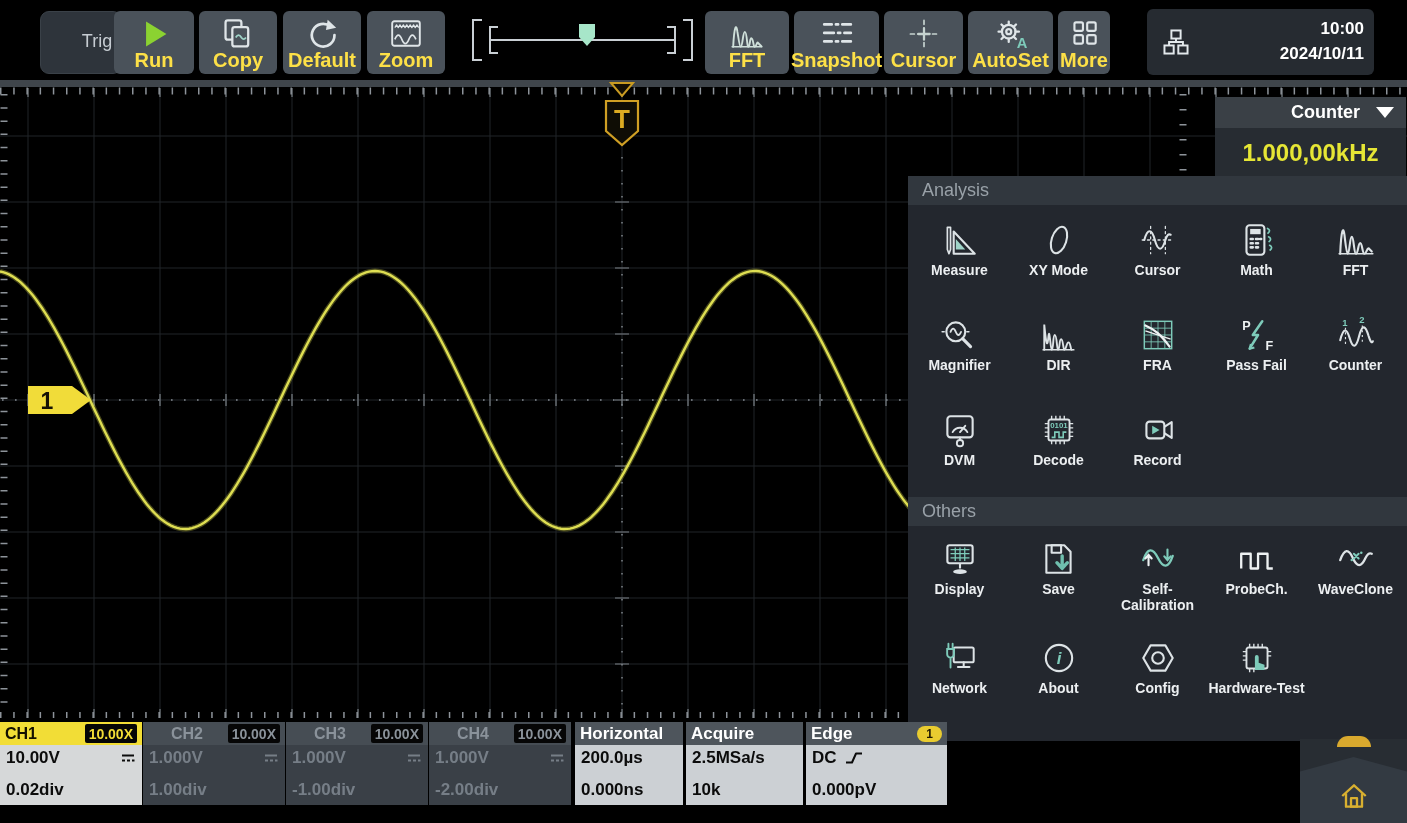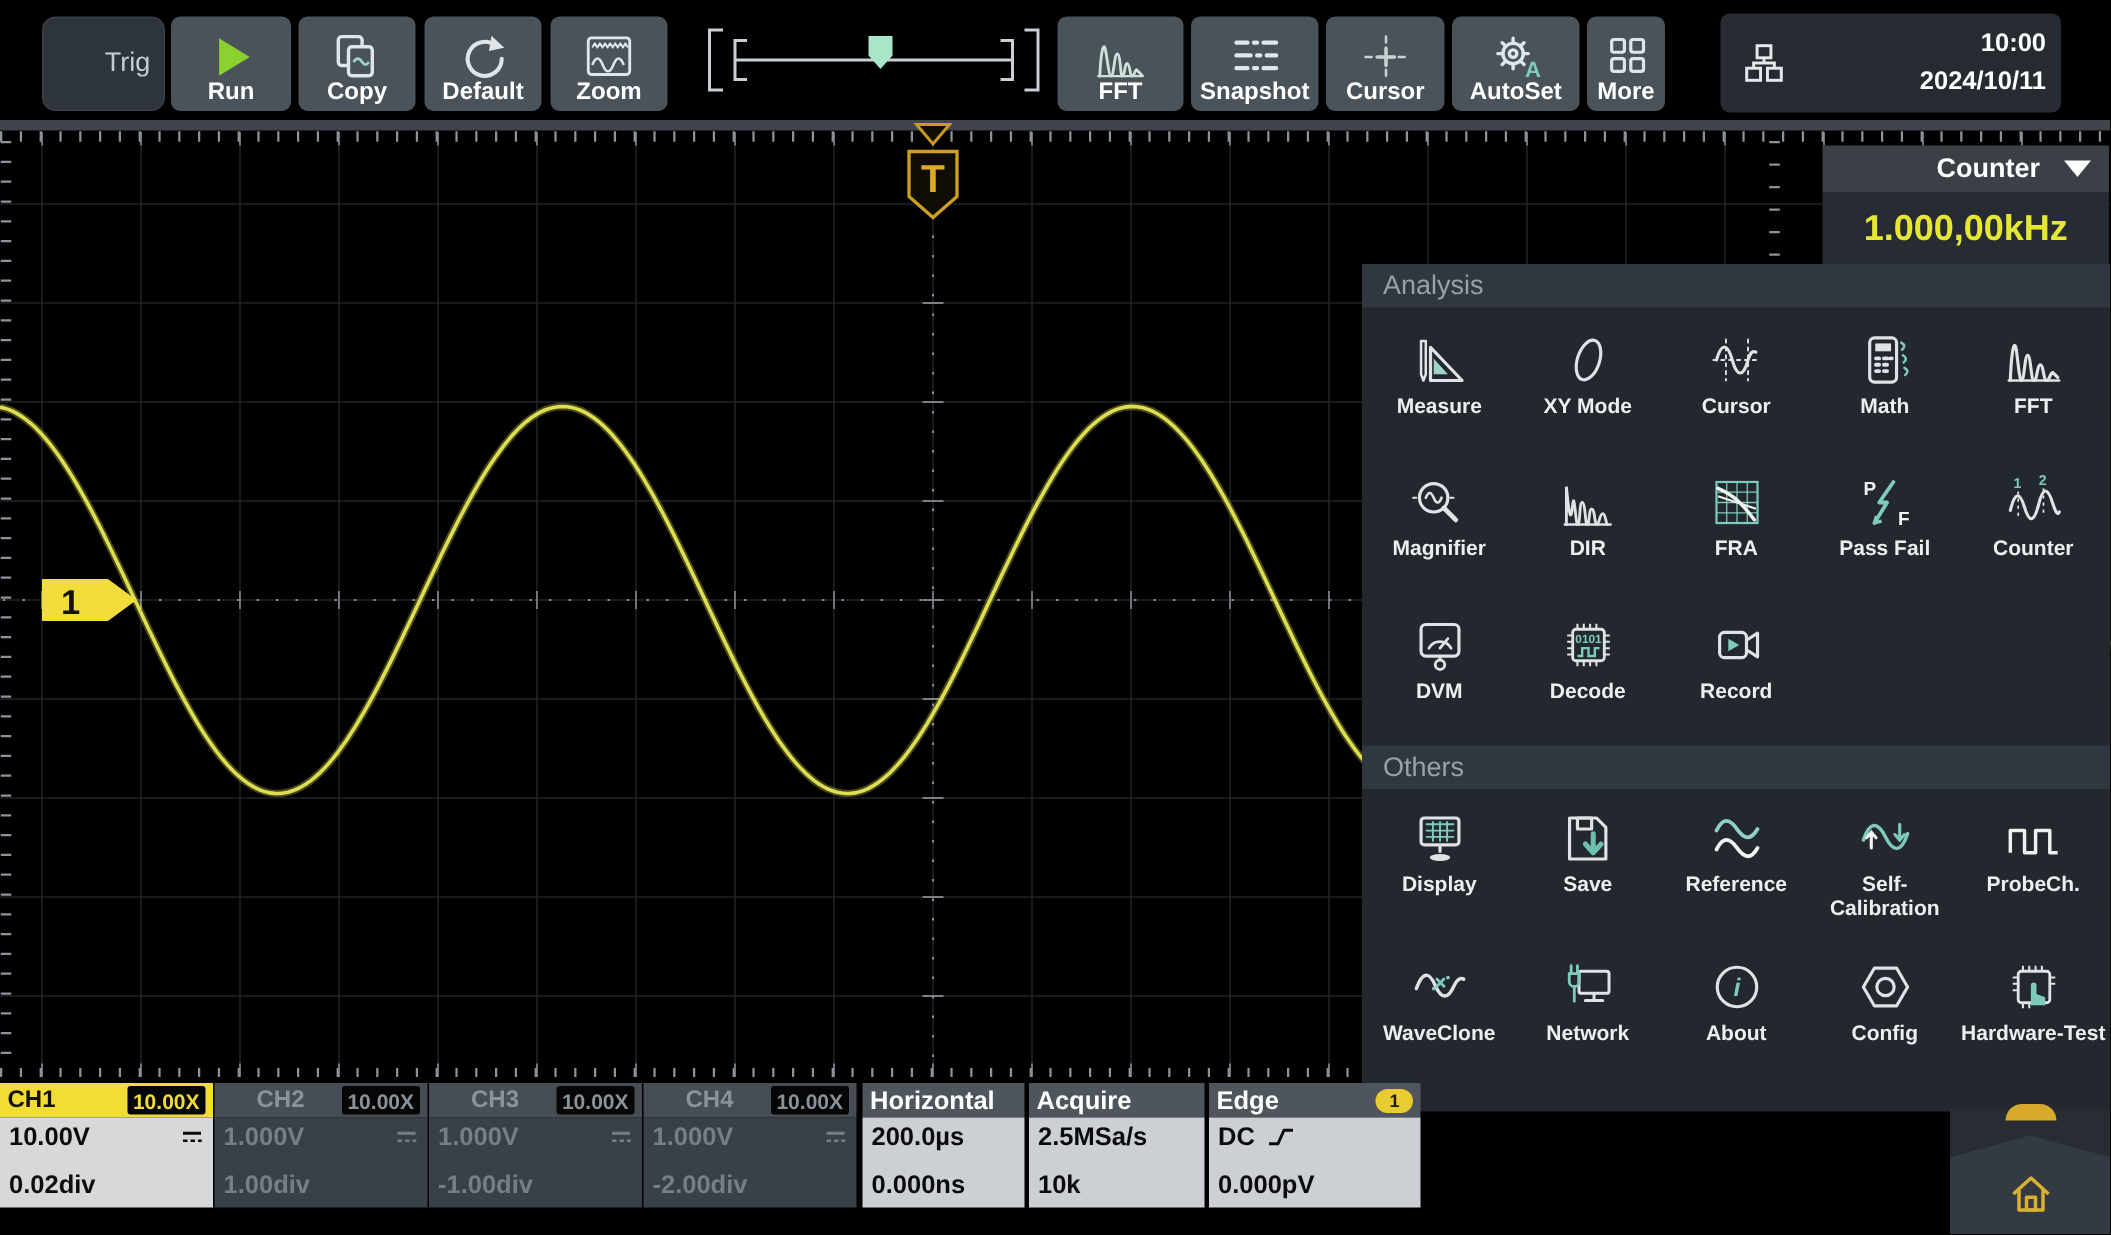--- a/index.html
+++ b/index.html
@@ -5,21 +5,21 @@
   html,body{margin:0;padding:0;background:#000;}
   body{font-family:"Liberation Sans",sans-serif;-webkit-font-smoothing:antialiased;}
   #app{position:relative;width:1407px;height:823px;background:#000;overflow:hidden;}
   svg{overflow:visible;}
 
   
   .tb-btn{position:absolute;top:11px;height:63px;background:#4a525a;border-radius:6px;
     display:flex;flex-direction:column;align-items:center;justify-content:flex-end;
     padding-bottom:4px;box-sizing:border-box;cursor:pointer;}
   .tb-ic{height:32px;width:34px;margin-bottom:0;}
-  .tb-label{color:#ffffff;font-weight:bold;font-size:16px;line-height:1;}
+  .tb-label{color:#fde047;font-weight:bold;font-size:20px;line-height:1;}
   .trig{justify-content:center;background:#2e343b;border:1px solid #3a4148;border-radius:9px;}
   .trig .tb-label{color:#c6ccd2;font-weight:normal;font-size:18px;}
   .timebox{position:absolute;left:1147px;top:9px;width:227px;height:66px;background:#262b31;
     border-radius:6px;display:flex;align-items:center;padding:0 10px 0 14px;box-sizing:border-box;}
   .tb-time{margin-left:auto;text-align:right;color:#fff;font-weight:bold;font-size:17px;line-height:1.45;}
   .hslider{position:absolute;left:462px;top:12px;width:240px;height:56px;}
 
   
   .counter{position:absolute;left:1215px;top:97px;width:191px;}
   .counter-head{height:31px;background:#3a4046;display:flex;align-items:center;justify-content:flex-end;
@@ -66,21 +66,21 @@
   .home-chv{position:absolute;left:0;right:0;bottom:0;height:66px;background:#333a42;
     clip-path:polygon(0 22%,50% 0,100% 22%,100% 100%,0 100%);
     display:flex;align-items:center;justify-content:center;padding-top:12px;box-sizing:border-box;cursor:pointer;}
 </style>
 </head>
 <body>
 
 <div id="app">
 
   <div>
-    <div class="tb-btn trig" style="left:28px;width:82px;padding-left:32px;">
+    <div class="tb-btn trig" style="left:40px;width:82px;padding-left:32px;">
       <span class="tb-label">Trig</span>
     </div>
 
     <div class="tb-btn" style="left:114px;width:80px;">
       <svg class="tb-ic" viewBox="0 0 30 28">
         <polygon points="8,3 26,14 8,25" fill="#8bd231"></polygon>
       </svg>
       <span class="tb-label">Run</span>
     </div>
 
@@ -350,27 +350,20 @@
 
       <div class="mi">
         <svg viewBox="0 0 38 34" fill="none" stroke="#dde3e6" stroke-width="2" stroke-linejoin="round">
           <path d="M7 4 H24 L30 10 V30 H7 Z"></path>
           <rect x="12" y="4" width="9" height="7"></rect>
           <path d="M22 14 V25 M17 20.5 L22 26 L27 20.5" stroke="#6fbfae" stroke-width="3.2" stroke-linecap="round"></path>
         </svg>
         <span class="lbl">Save</span>
       </div>
 
-      <div class="mi">
-        <svg viewBox="0 0 38 34" fill="none" stroke-width="2.4" stroke-linecap="round">
-          <path d="M6 12 C10 4 14 4 19 11 C24 18 28 18 32 11" stroke="#8fd0c2" fill="none"></path>
-          <path d="M6 24 C10 16 14 16 19 23 C24 30 28 30 32 23" stroke="#eef2f3" fill="none"></path>
-        </svg>
-        <span class="lbl">Reference</span>
-      </div>
 
       <div class="mi">
         <svg viewBox="0 0 38 34" fill="none" stroke-width="2.2" stroke-linecap="round">
           <path d="M5 18 C9 6 14 6 19 16 C24 26 29 26 33 14" stroke="#7ecbba"></path>
           <path d="M10 23 V13.5 M7 16.5 L10 13 L13 16.5" stroke="#eef2f3" stroke-width="2"></path>
           <path d="M28 8 V17.5 M25 14.5 L28 18 L31 14.5" stroke="#7ecbba" stroke-width="2"></path>
         </svg>
         <span class="lbl">Self-Calibration</span>
       </div>
 

